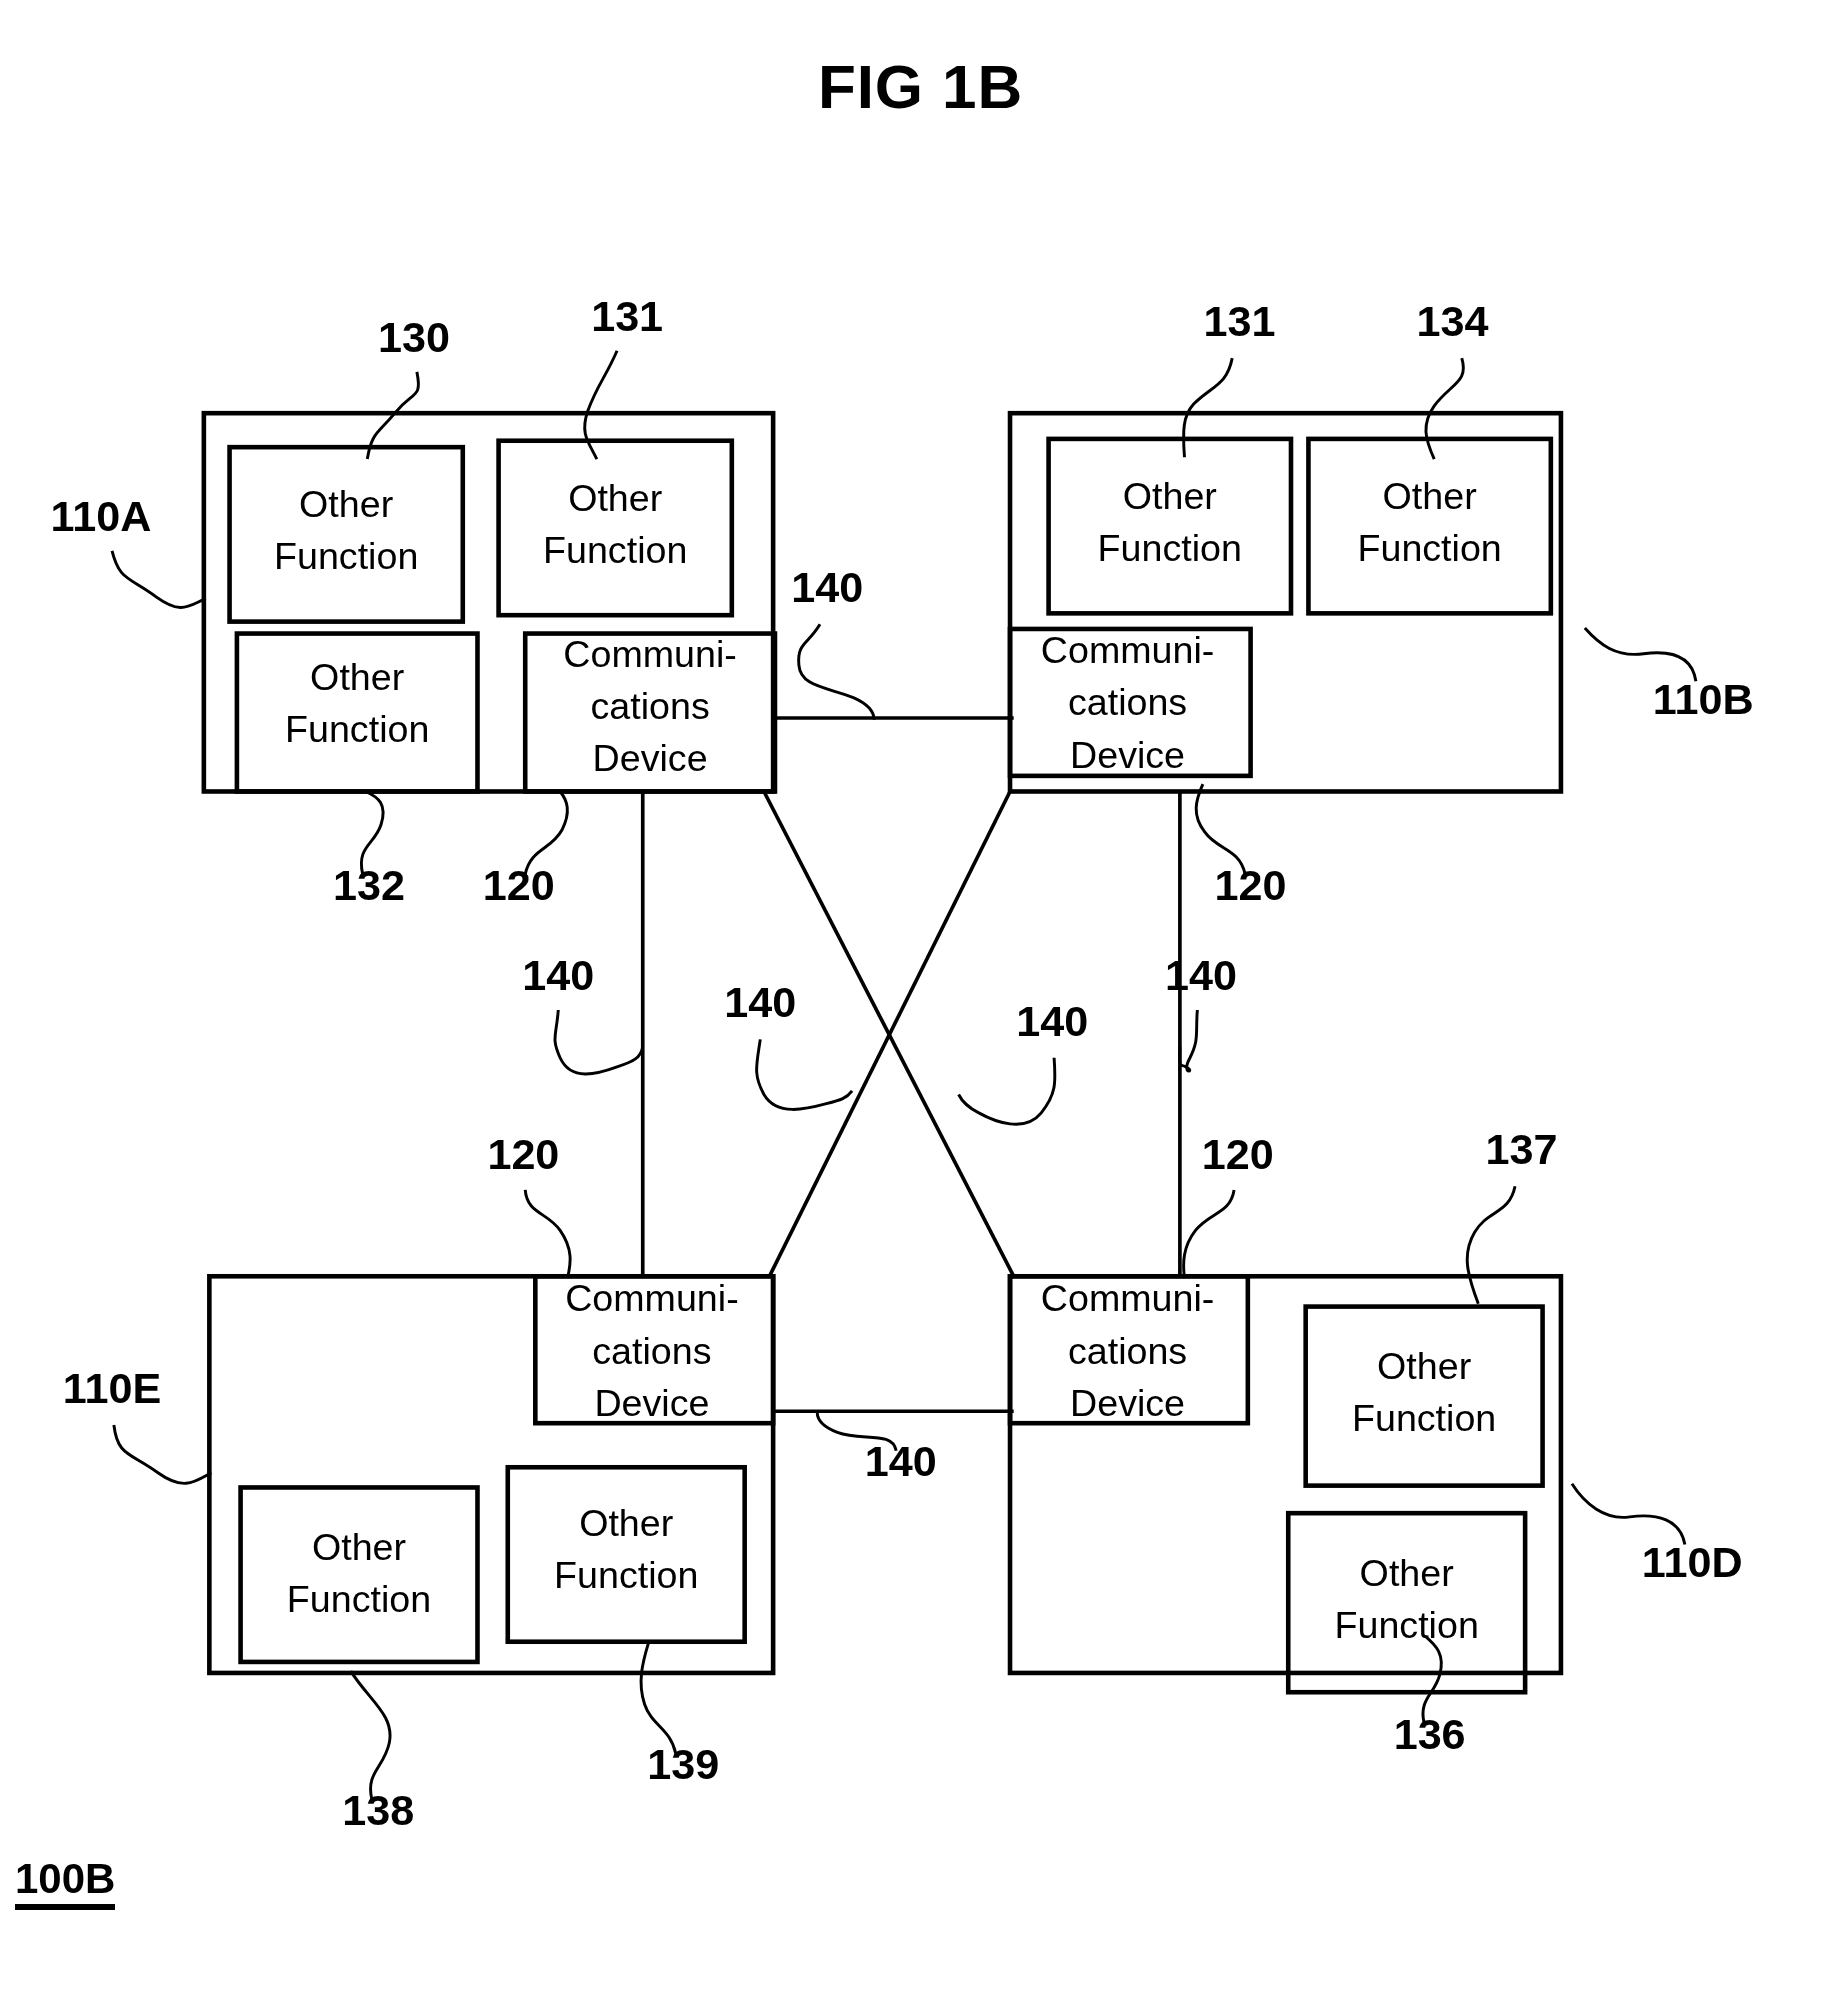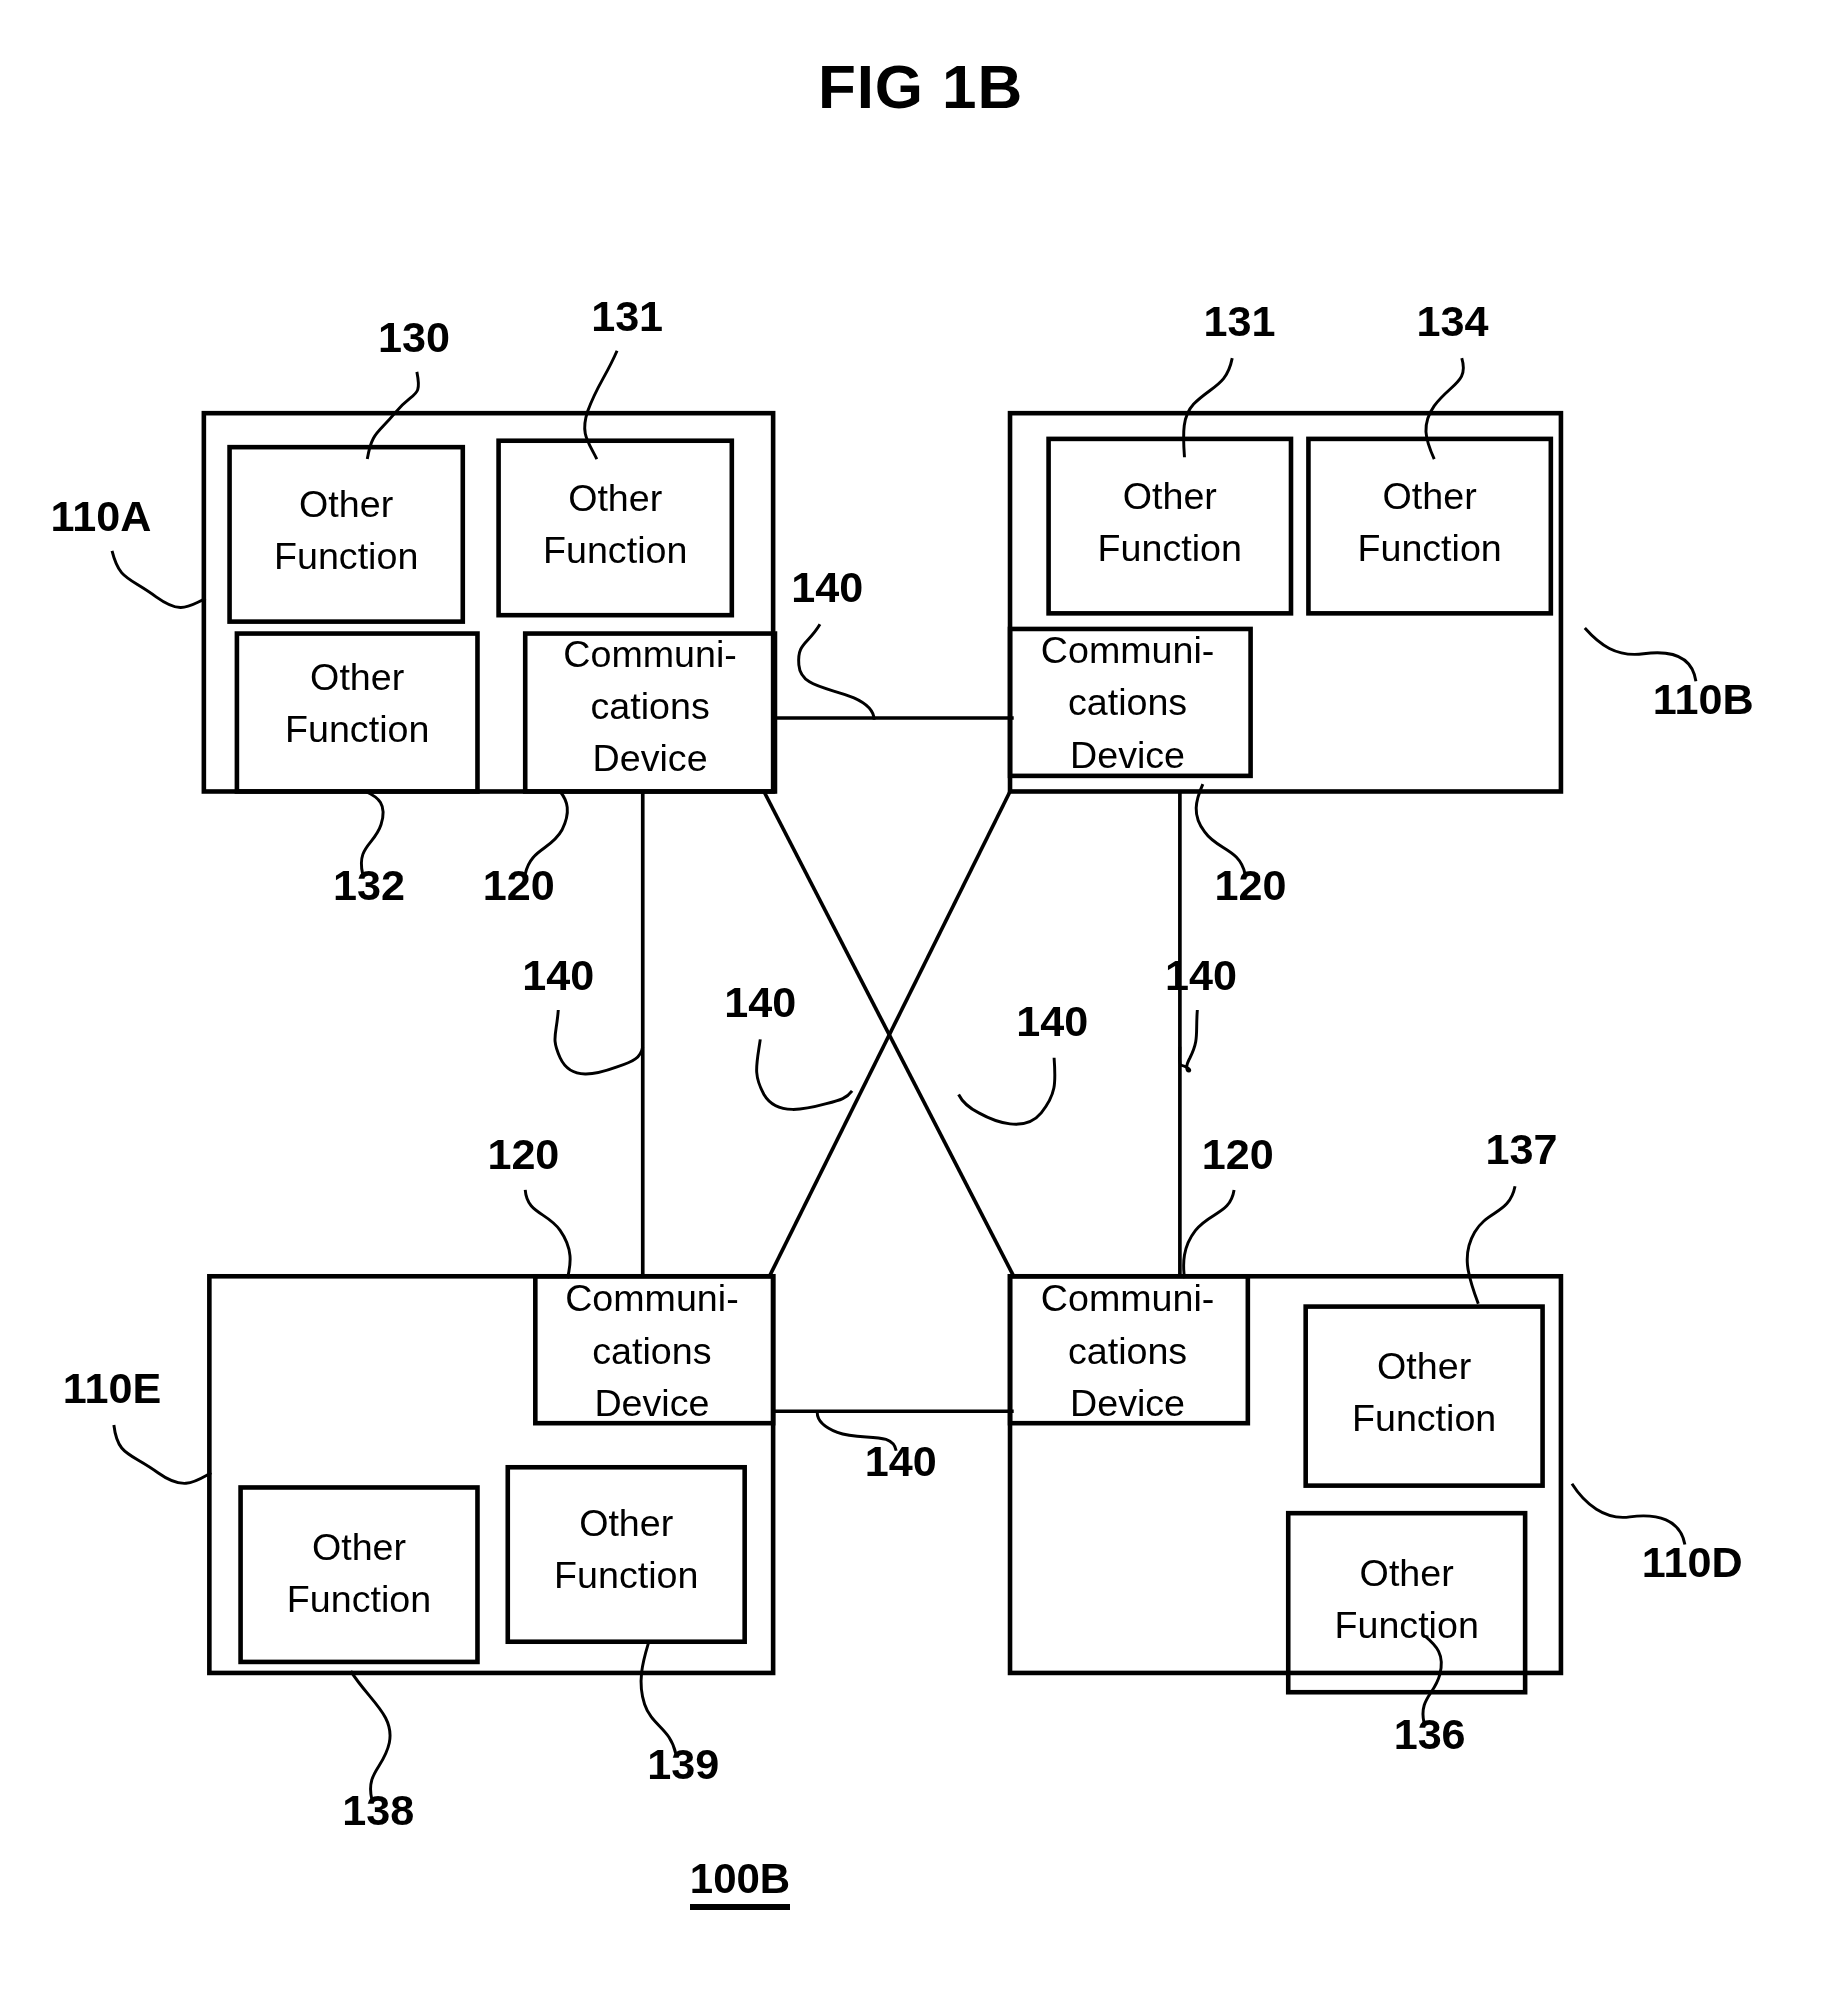--- a/index.html
+++ b/index.html
@@ -25,24 +25,24 @@
     top: 39px;
     width: 1841px;
     text-align: center;
     font-size: 62px;
     font-weight: bold;
     letter-spacing: 0.9px;
     margin-top: 12px;
   }
   #fig-number {
     position: absolute;
-    left: 0;
+    left: 15px;
     top: 1855px;
     width: 1480px;
-    text-align: center;
+    text-align: left;
     font-size: 42px;
     font-weight: bold;
   }
   #fig-number span {
     border-bottom: 6.4px solid #000;
     padding-bottom: 1.8px;
   }
   svg.diagram {
     position: absolute;
     left: 0;

